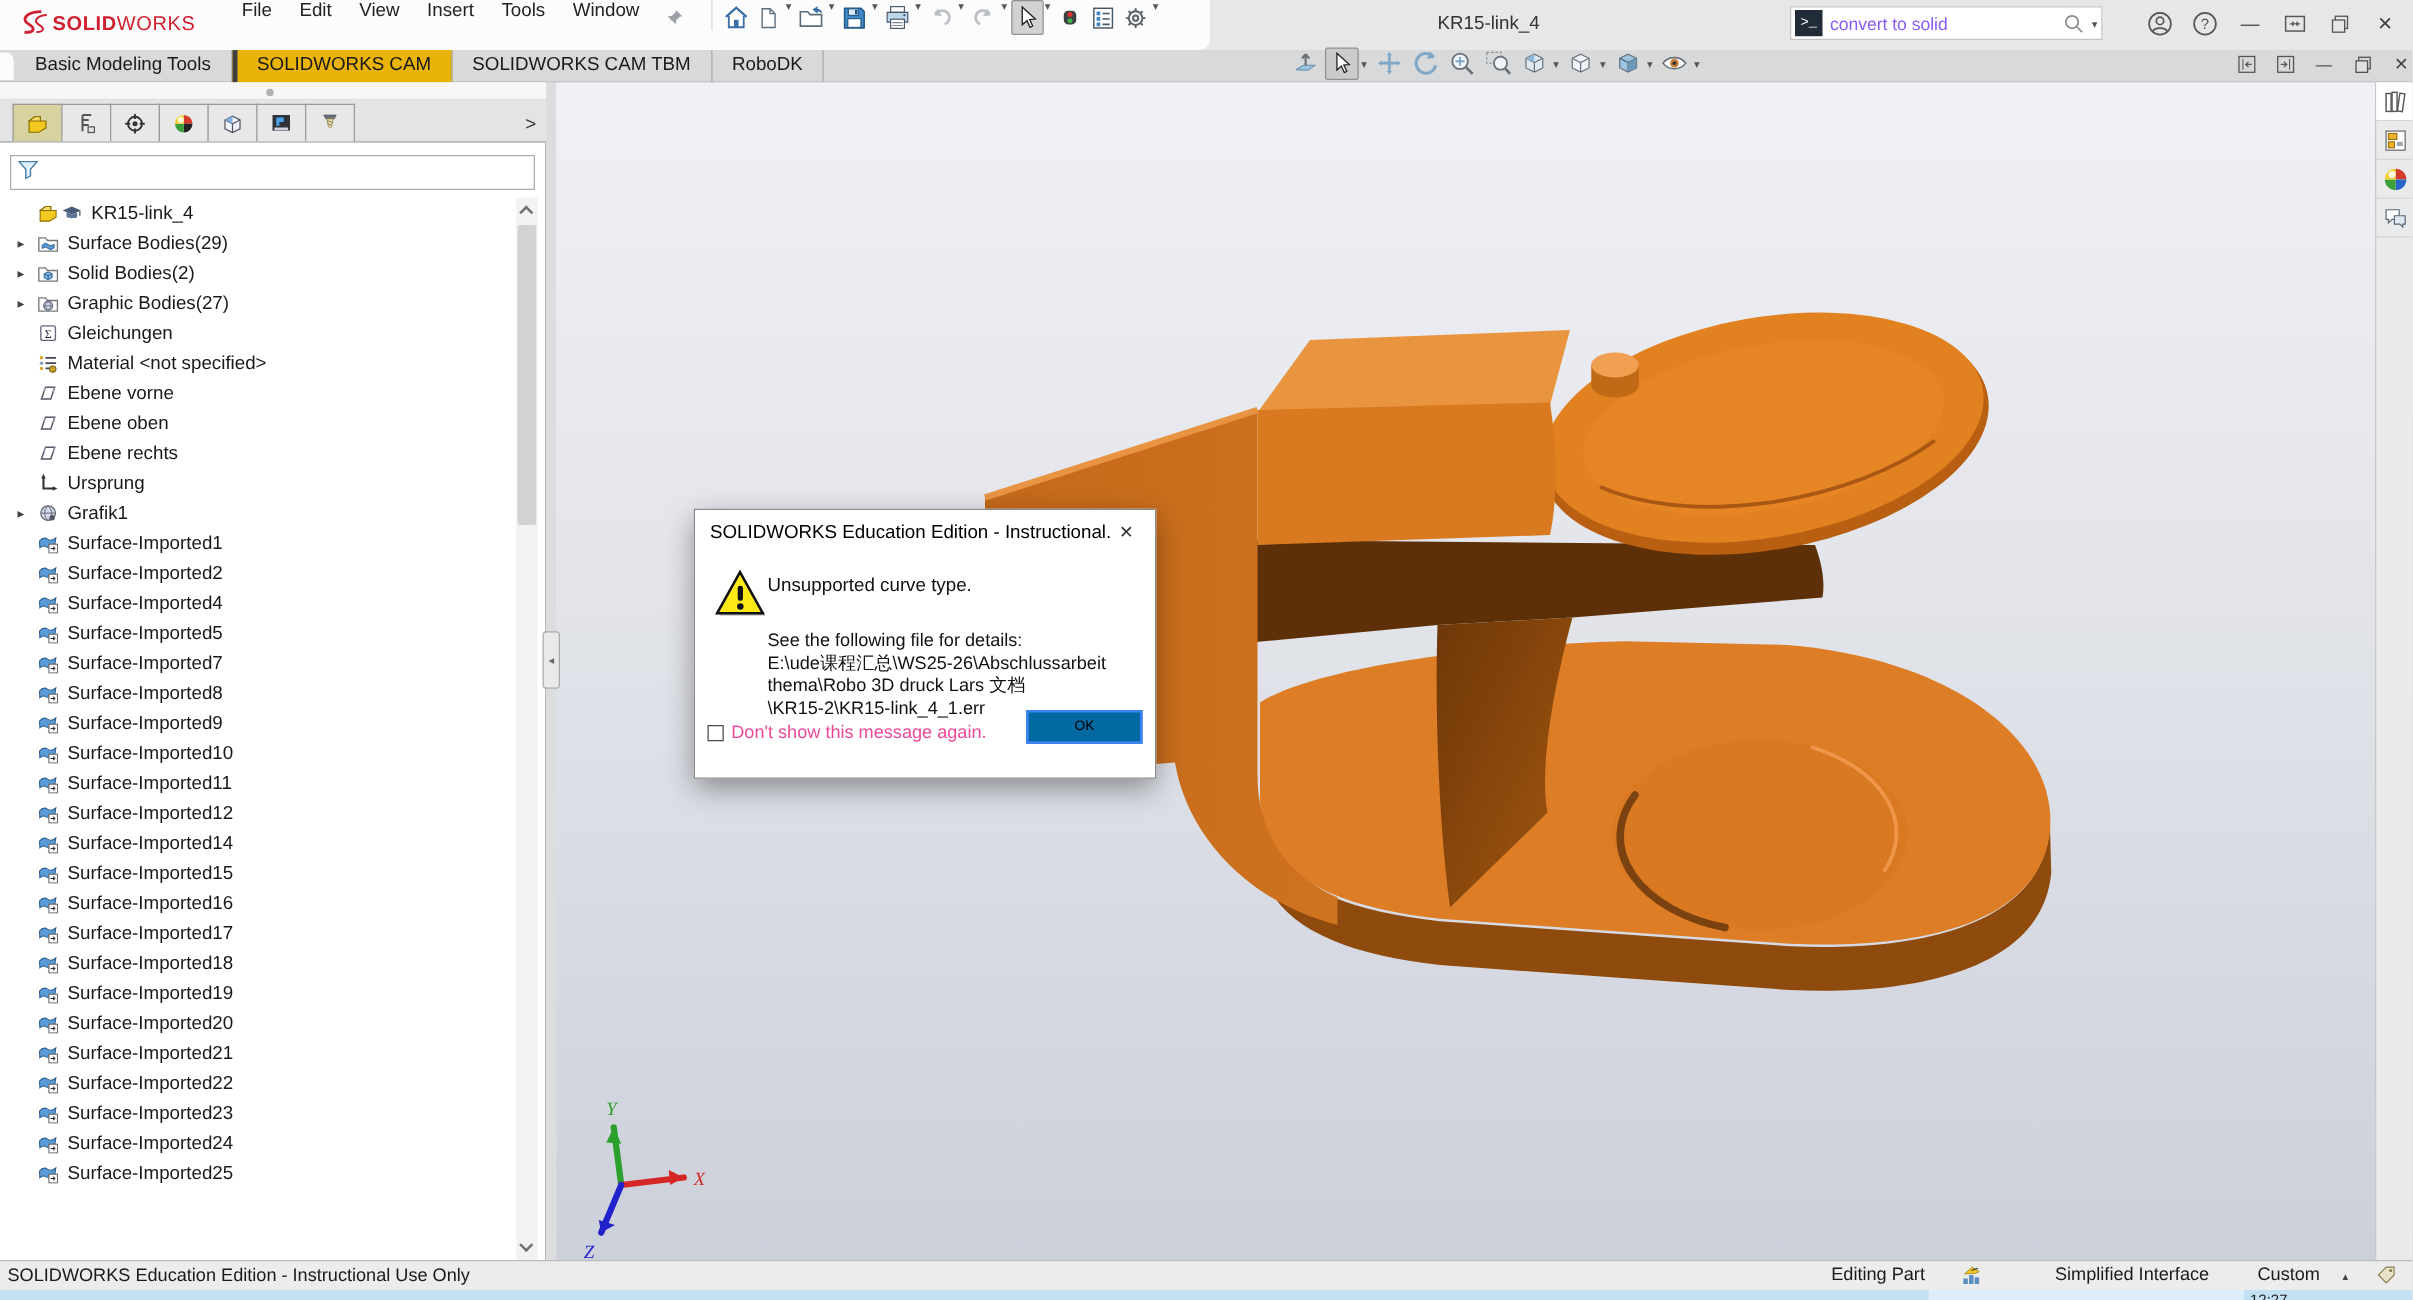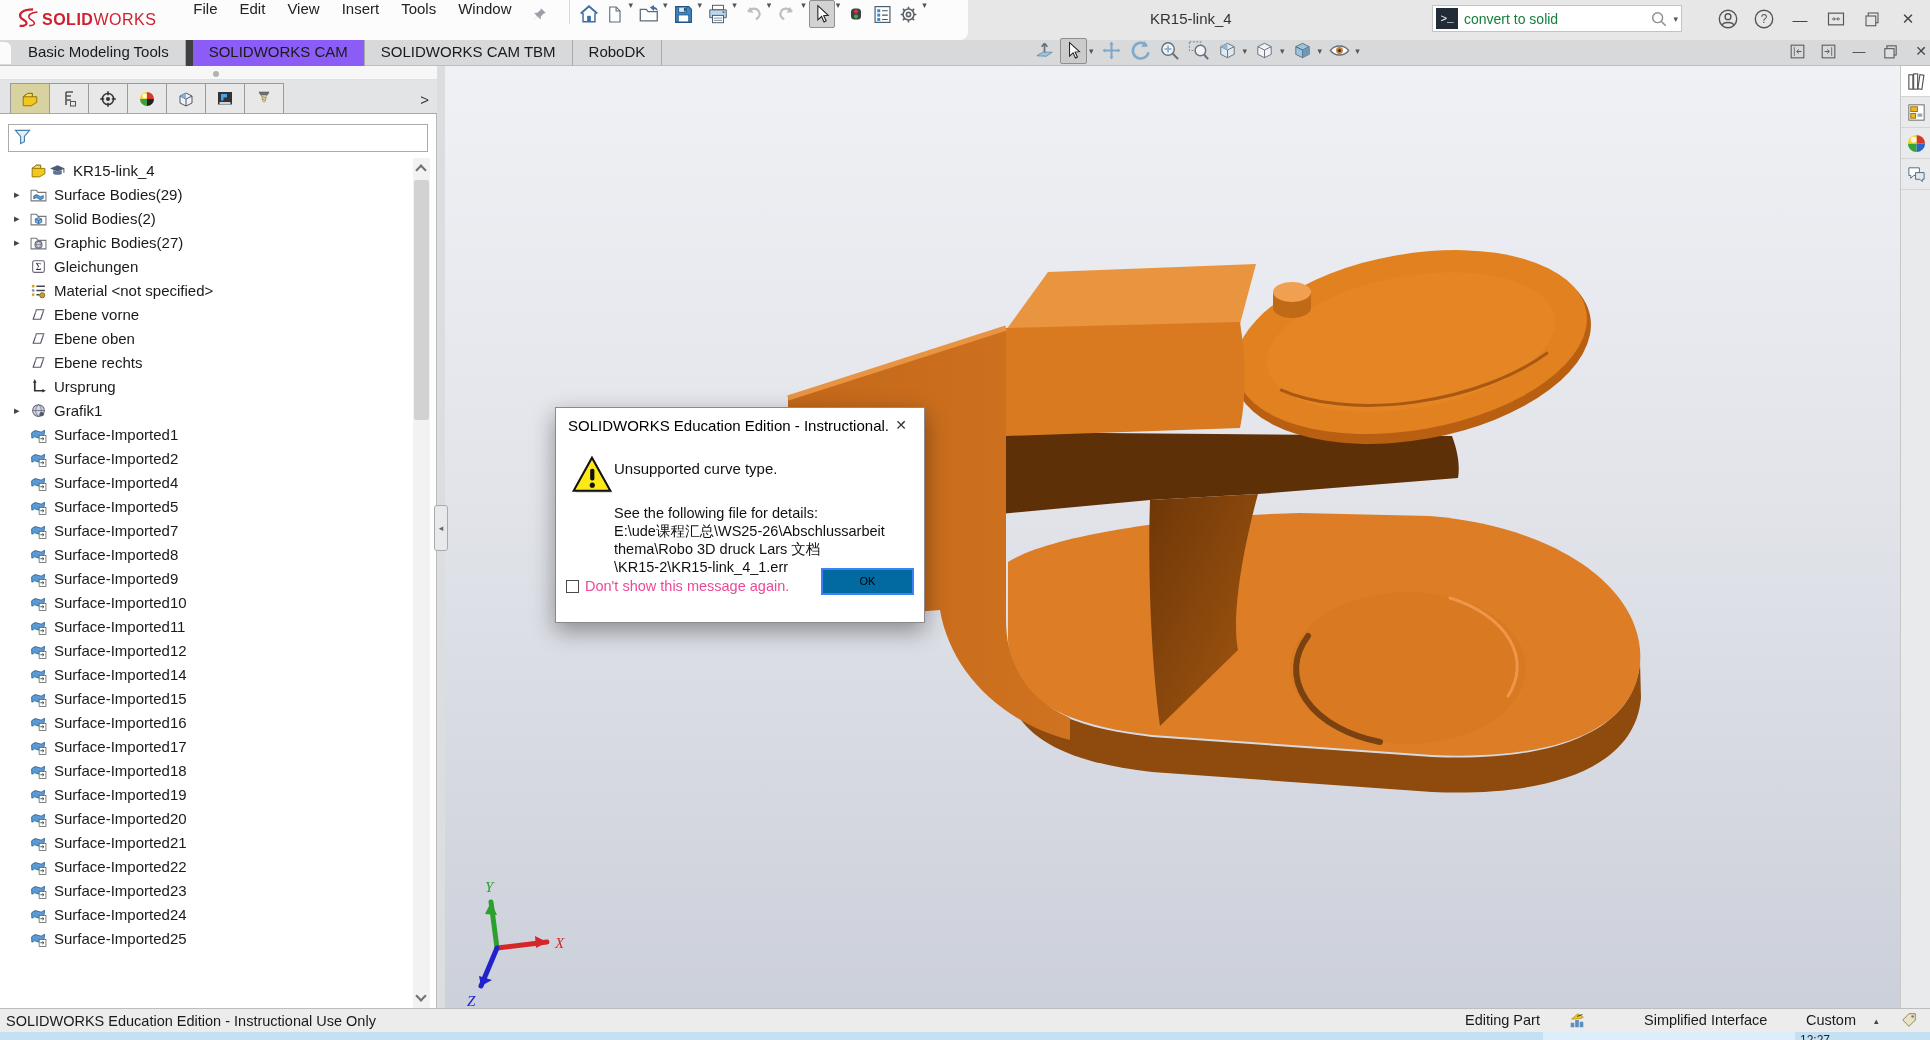--- a/index.html
+++ b/index.html
@@ -13,31 +13,31 @@
   #logo .lg-txt b { font-weight:bold; }
   .menu-item { font-size:15px; color:#222; padding:6px 11px; cursor:default; }
   #pin-wrap { margin-left:4px; margin-right:10px; }
   .tb-sep { width:1px; height:24px; background:#d8d8d8; margin:0 6px; }
   .icnbtn { display:inline-flex; align-items:center; justify-content:center; width:26px; height:28px; }
   .caret { font-size:9px; color:#555; margin:0 3px 0 1px; }
   .tool-active { background:#d2d2d2; border:1px solid #909090; border-radius:2px; }
   #doc-title { position:absolute; left:1150px; top:10px; font-size:15px; color:#333; }
   #searchbox { position:absolute; left:1432px; top:5px; width:250px; height:27px; background:#fff; border:1px solid #c3c3c3; display:flex; align-items:center; }
   #cmd-icn { width:22px; height:21px; background:#222b38; color:#fff; font-size:11px; font-family:"Liberation Mono",monospace; display:flex; align-items:center; justify-content:center; margin:0 6px 0 3px; }
-  #search-text { font-size:14px; color:#15803d; flex:1; }
+  #search-text { font-size:14px; color:#8b5cf6; flex:1; }
   #tb-right { position:absolute; right:4px; top:4px; display:flex; align-items:center; }
   #tb-right .icnbtn { width:36px; height:30px; }
   .winglyph { font-size:15px; color:#444; }
 
   
   #tabband { position:absolute; left:0; top:40px; width:1930px; height:26px; background:#d8d9da; border-bottom:1px solid #bdbdbd; }
   #lefttab-notch { position:absolute; left:0; top:2px; width:11px; height:22px; background:#fbfbfb; border-radius:0 6px 0 0; }
   #ribbontabs { position:absolute; left:12px; top:0; height:26px; display:flex; }
   .rtab { font-size:15px; color:#1a1a1a; padding:3px 16px 12px 16px; border-right:1px solid #ababab; height:26px; }
-  .rtab.active { background:#8b5cf6; border-right:1px solid #ababab; border-left:7px solid #404040; }
+  .rtab.active { background:#eab308; border-right:1px solid #ababab; border-left:4px solid #404040; }
 
   
   #headsup { position:absolute; left:1030px; top:37px; display:flex; align-items:center; height:27px; z-index:5; }
   .hv-btn { display:flex; align-items:center; justify-content:center; width:27px; height:26px; margin:0 1px; }
   .hv-btn.active { background:#cbcbcb; border:1px solid #8f8f8f; border-radius:2px; }
   
   #docctrl { position:absolute; left:1786px; top:40px; display:flex; align-items:center; gap:9px; z-index:5; }
   #docctrl .icnbtn { width:22px; height:22px; }
 
   

